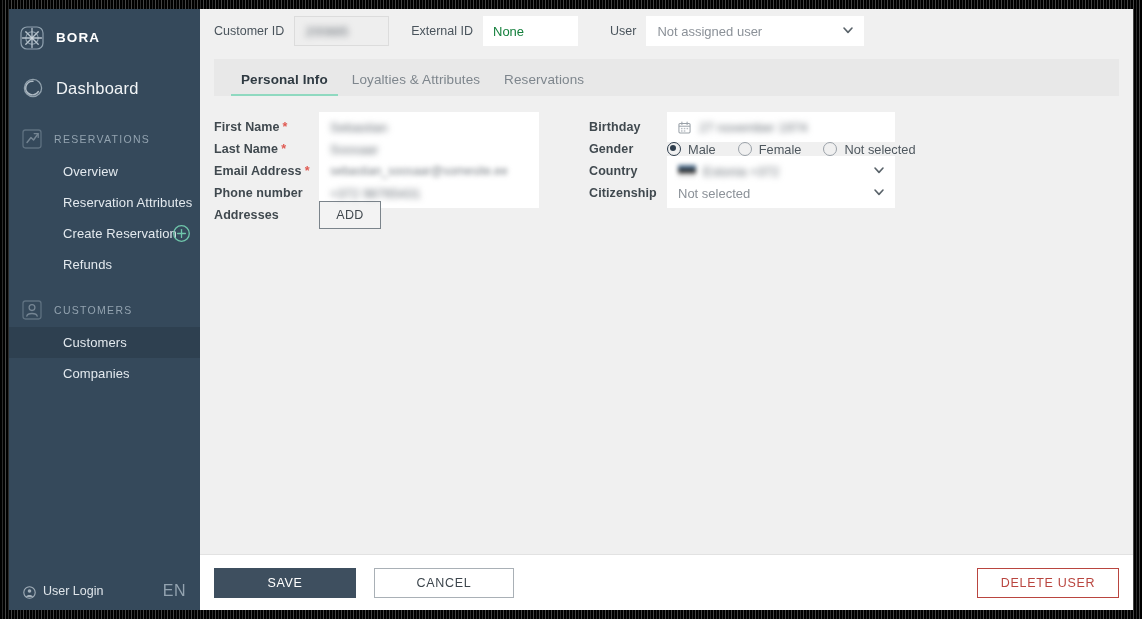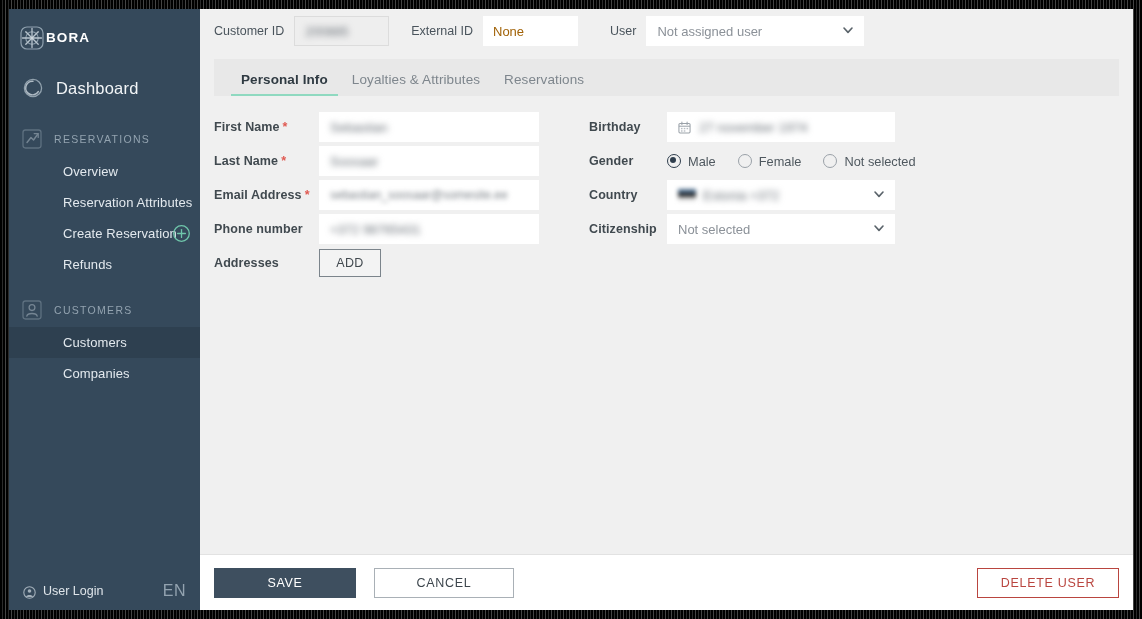--- a/index.html
+++ b/index.html
@@ -28,21 +28,21 @@
 
   
   #sidebar {
     width: 191px; height: 601px;
     background: #35495b;
     position: relative;
     flex: 0 0 191px;
     color: #e8ecef;
   }
   .brand {
-    display: flex; align-items: center; gap: 1px;
+    display: flex; align-items: center; gap: 11px;
     padding: 13px 0 0 10px; height: 44px;
   }
   .brand-mark { width: 26px; height: 26px; flex: 0 0 26px; opacity: .85; }
   .brand-text {
     font-size: 13.5px; font-weight: bold; letter-spacing: 1.1px; color: #fff;
   }
   .nav-top {
     display: flex; align-items: center; gap: 11px;
     padding-left: 12px; height: 42px; margin-top: 14px;
   }
@@ -128,21 +128,21 @@
   .tab.active::after {
     content: ""; position: absolute; left: 2px; right: 2px; bottom: 0;
     height: 2.5px; background: #8fd9c0;
   }
 
   
   .form {
     flex: 1 1 auto; position: relative; padding: 18px 0 0 0;
   }
   .col { position: absolute; }
-  .frow { display: flex; align-items: center; height: 18px; margin-bottom: 16px; }
+  .frow { display: flex; align-items: center; height: 18px; margin-bottom: 4px; }
   .flbl {
     font-size: 12.5px; color: #40494f; font-weight: bold; letter-spacing: .1px;
   }
   .req { color: #e05a52; margin-left: 3px; font-weight: bold; }
   .fin {
     width: 220px; height: 30px; background: #fff;
     display: flex; align-items: center; padding: 0 11px;
     font-size: 13px; color: #6d767d;
   }
   .fsel {
@@ -292,21 +292,21 @@
 
 
       <div class="id-row">
         <span class="id-lbl">Customer ID</span>
         <div class="inp disabled" style="width:95px">
           <span class="blur">200885</span>
         </div>
 
         <span class="id-lbl" style="margin-left:22px">External ID</span>
         <div class="inp" style="width:95px">
-          <span style="color:#a16207">None</span>
+          <span style="color:#15803d">None</span>
         </div>
 
         <span class="id-lbl" style="margin-left:32px">User</span>
         <div class="sel" style="width:218px">
           <span>Not assigned user</span>
           <span>
             <svg viewBox="0 0 14 14" width="14" height="14">
               <polyline points="3,5 7,9.4 11,5" fill="none" stroke="#5a636a" stroke-width="1.6" stroke-linecap="round" stroke-linejoin="round"></polyline>
             </svg>
           </span>

